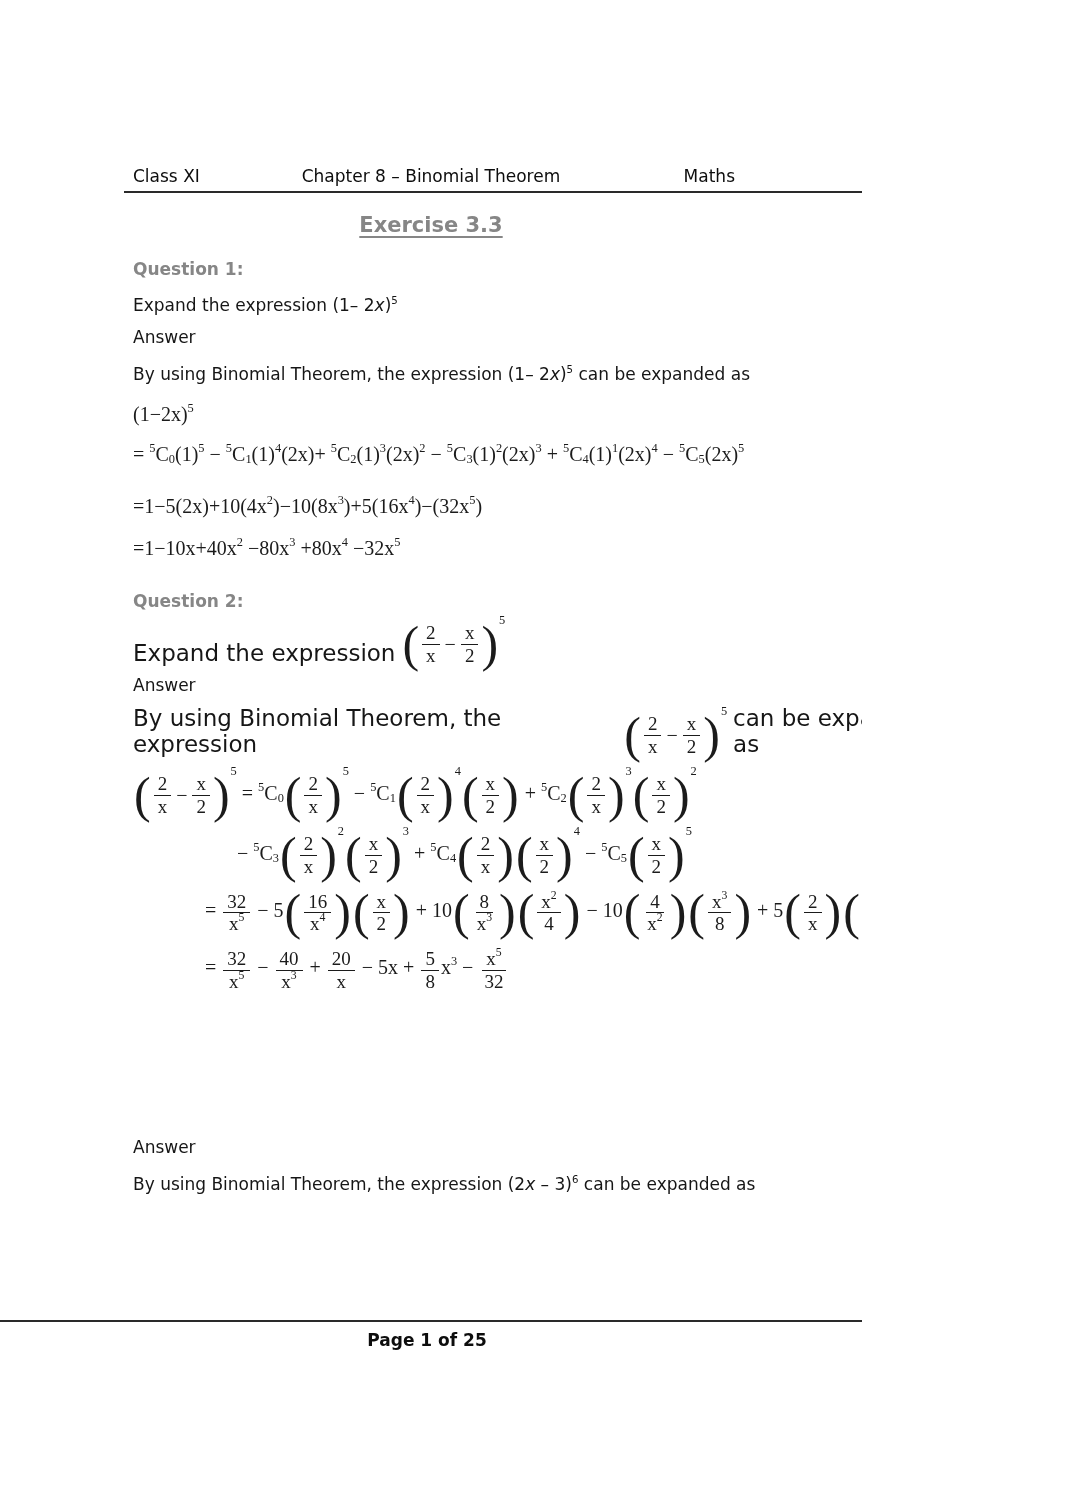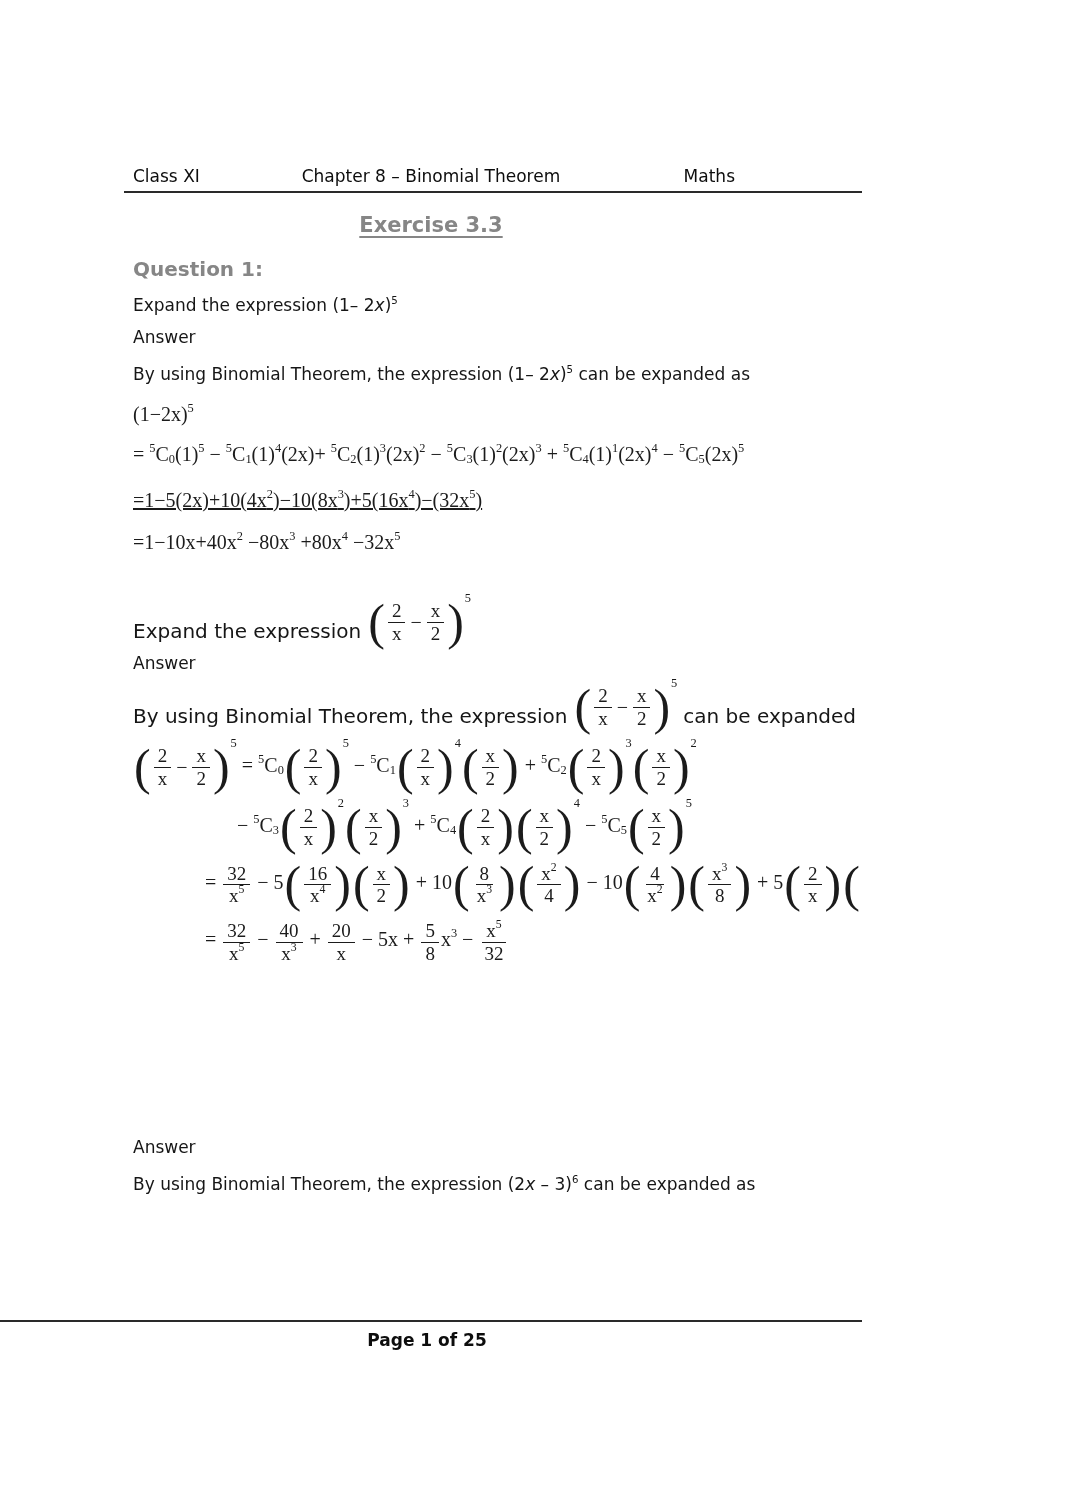--- a/index.html
+++ b/index.html
@@ -15,47 +15,47 @@
   .hrule{top:191px;left:124px;width:840px;height:2px;background:var(--rule_dark,#2a2a2a);}
   .frule{top:1320px;left:0;width:1079px;height:2px;background:var(--rule_dark,#2a2a2a);}
   .pageno{top:1330px;left:0;right:8px;text-align:center;font-size:17px;font-weight:bold;color:var(--header_ink,#0d0d0d);}
 
   .title{top:213px;left:0;right:0;text-align:center;font-size:21px;font-weight:bold;
          color:var(--heading_gray,#868686);text-decoration:underline;text-decoration-thickness:2px;text-underline-offset:4px;}
 
   
   .q{position:absolute;left:133px;width:825px;}
   .q1{top:258px;} .q2{top:590px;} .q3{top:1128px;}
-  .qlabel{font-size:20px;font-weight:bold;color:var(--heading_gray,#868686);line-height:22px;}
+  .qlabel{font-size:17px;font-weight:bold;color:var(--heading_gray,#868686);line-height:22px;}
   .btext{font-size:17px;line-height:26px;margin-top:8px;}
   .btext sup{font-size:60%;vertical-align:super;}
   .answer{margin-top:7px;line-height:24px;}
 
   
   .dmath{font-family:"Liberation Serif","DejaVu Serif",serif;font-size:20px;color:var(--math_ink,#1b1b1b);
          white-space:nowrap;}
   .mline{line-height:40px;}
-  .m0{margin-top:8px;} .m1{margin-top:0;} .m2{margin-top:6px;text-decoration:underline;} .m3{margin-top:2px;}
+  .m0{margin-top:8px;} .m1{margin-top:0;} .m2{margin-top:12px;} .m3{margin-top:2px;}
   .dm{margin-top:14px;line-height:normal;}
   .ind1{margin-left:104px;} .ind2{margin-left:72px;}
   .dmath sup{font-size:62%;vertical-align:0.75em;line-height:0;}
   .dmath sub{font-size:62%;vertical-align:-0.2em;line-height:0;}
   .dmath sup.hi{vertical-align:2.0em;}
 
   .frac{display:inline-flex;flex-direction:column;align-items:center;vertical-align:middle;
         margin:0 2px;line-height:1.12;}
   .fn{display:block;padding:0 4px;border-bottom:1.5px solid currentColor;font-size:95%;}
   .fd{display:block;padding:0 4px;font-size:95%;}
   .bigp{display:inline-flex;align-items:center;vertical-align:middle;margin:0 1px;}
   .bp{font-size:250%;line-height:0.85;font-family:"Liberation Serif",serif;}
   .bi{display:inline-flex;align-items:center;gap:3px;padding:0 1px;}
 
   
   .mrow{display:flex;align-items:flex-end;gap:6px;margin-top:8px;}
-  .mrow .txt{font-size:20px;line-height:26px;}
+  .mrow .txt{font-size:23px;line-height:26px;}
 </style>
 </head>
 <body>
 
 <div class="page">
 
   <span class="abs header-left">Class XI</span>
   <span class="abs header-center">Chapter 8 – Binomial Theorem</span>
   <span class="abs header-right">Maths</span>
   <div class="abs hrule"></div>
@@ -67,20 +67,21 @@
     <div class="btext">Expand the expression (1– 2<i>x</i>)<sup>5</sup></div>
     <div class="btext answer">Answer</div>
     <div class="btext">By using Binomial Theorem, the expression (1– 2<i>x</i>)<sup>5</sup> can be expanded as</div>
     <div class="dmath mline m0">(1−2x)<sup>5</sup></div>
     <div class="dmath mline m1">= <sup>5</sup>C<sub>0</sub>(1)<sup>5</sup> − <sup>5</sup>C<sub>1</sub>(1)<sup>4</sup>(2x)+ <sup>5</sup>C<sub>2</sub>(1)<sup>3</sup>(2x)<sup>2</sup> − <sup>5</sup>C<sub>3</sub>(1)<sup>2</sup>(2x)<sup>3</sup> + <sup>5</sup>C<sub>4</sub>(1)<sup>1</sup>(2x)<sup>4</sup> − <sup>5</sup>C<sub>5</sub>(2x)<sup>5</sup></div>
     <div class="dmath mline m2">=1−5(2x)+10(4x<sup>2</sup>)−10(8x<sup>3</sup>)+5(16x<sup>4</sup>)−(32x<sup>5</sup>)</div>
     <div class="dmath mline m3">=1−10x+40x<sup>2</sup> −80x<sup>3</sup> +80x<sup>4</sup> −32x<sup>5</sup></div>
   </section>
 
   <section class="q q2">
+    <div class="qlabel">Question 2:</div>
     <div class="mrow">
       <span class="txt">Expand the expression</span>
       <span class="dmath"><span class="bigp">
             <span class="bp">(</span>
             <span class="bi"><span class="frac">
                 <span class="fn">2</span>
                 <span class="fd">x</span>
               </span> − <span class="frac">
                 <span class="fn">x</span>
                 <span class="fd">2</span>

